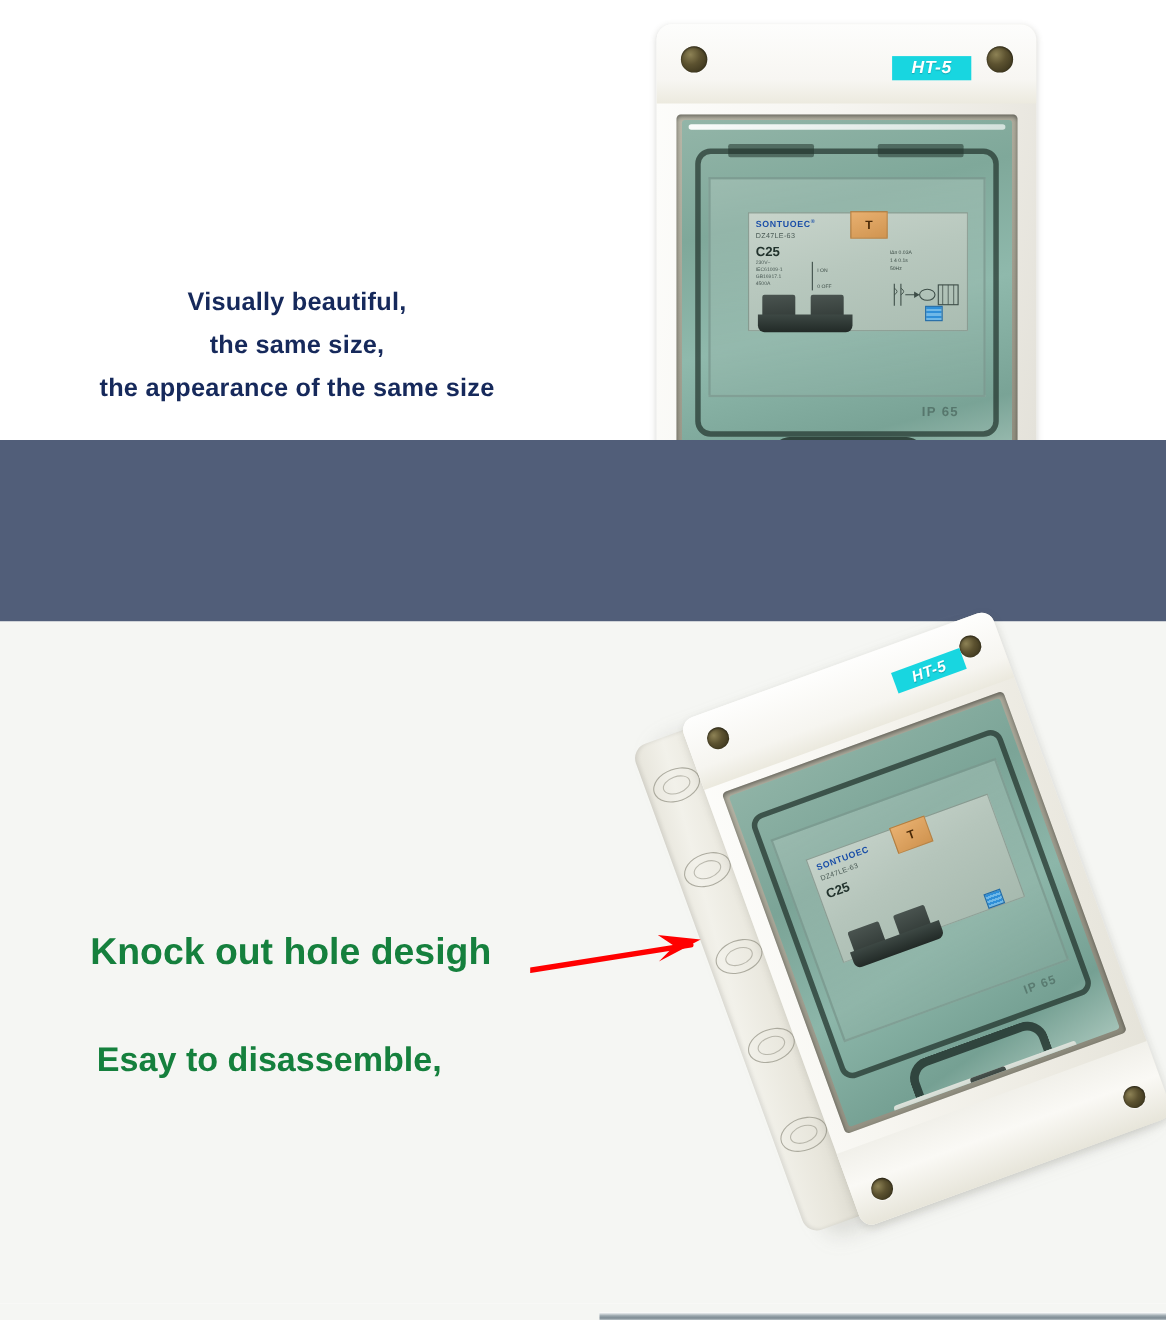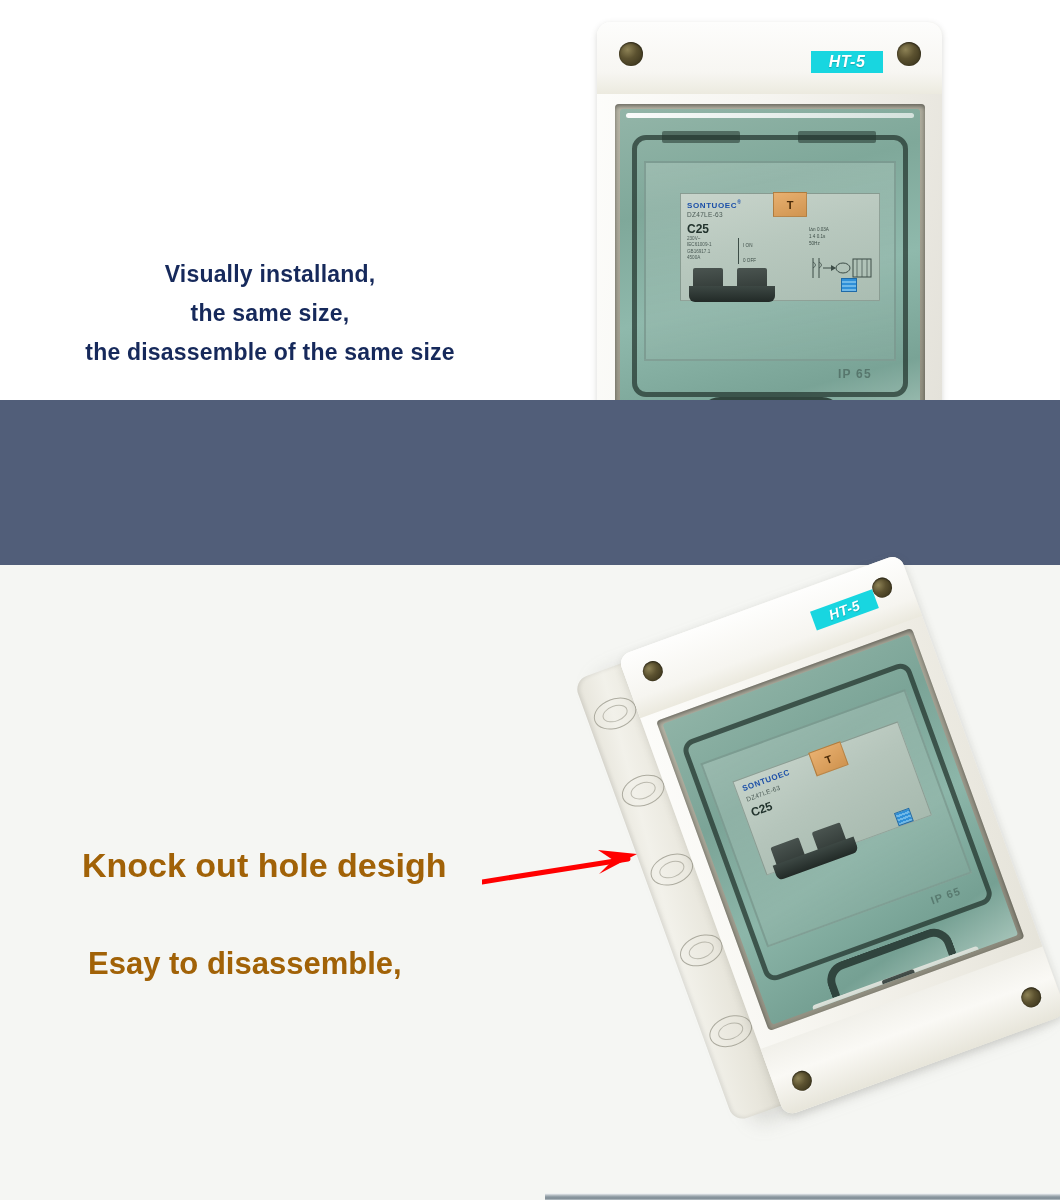--- a/index.html
+++ b/index.html
@@ -36,21 +36,21 @@
     background: #515E79;
   }
 
   
   .section-bottom {
     position: absolute; left: 0; top: 565px; width: 1060px; height: 620px;
     background: #F5F6F3;
   }
   .feature-text-bottom {
     position: absolute; left: 60px; top: 848px; width: 520px;
-    color: #a16207;
+    color: #15803d;
     font-weight: bold;
     line-height: 1;
   }
   .feature-text-bottom .b1 {
     display:block; font-size: 34px; margin-left: 22px;
   }
   .feature-text-bottom .b2 {
     display:block; font-size: 31px; margin-top: 66px; margin-left: 28px;
   }
   .feature-text-bottom .b3 {
@@ -334,23 +334,23 @@
   }
 </style>
 </head>
 <body>
 
 <div class="page">
 
   <div class="section-top">
 
     <div class="feature-text-top">
-      <span class="l1">Visually installand,</span>
+      <span class="l1">Visually beautiful,</span>
       <span class="l2">the same size,</span>
-      <span class="l3">the disassemble of the same size</span>
+      <span class="l3">the appearance of the same size</span>
     </div>
 
     <div class="product-front">
       <div class="pf-body"></div>
       <div class="pf-topstrip"></div>
       <div class="pf-bottomstrip"></div>
 
       <div class="screw pf-screw-tl"></div>
       <div class="screw pf-screw-tr"></div>
       <div class="screw pf-screw-bl"></div>

